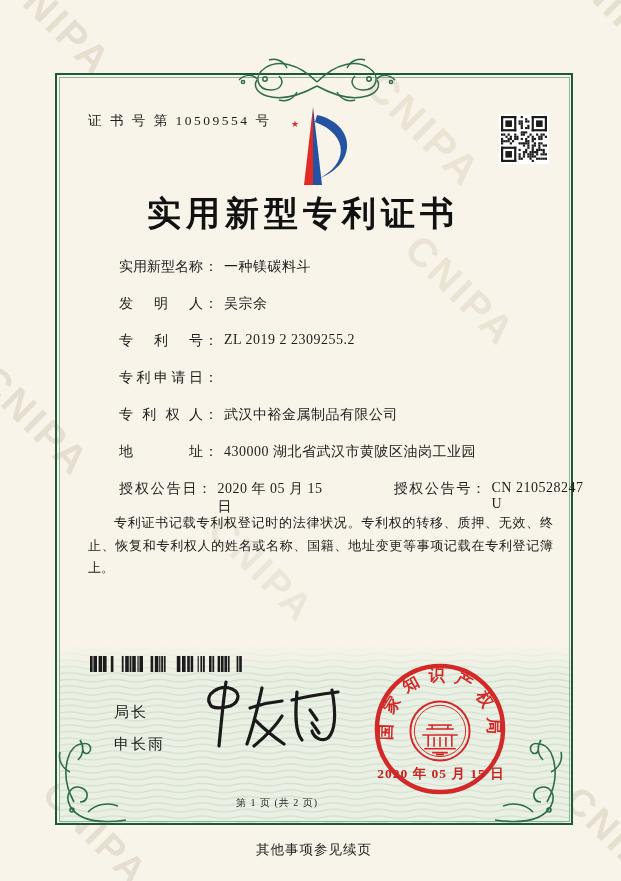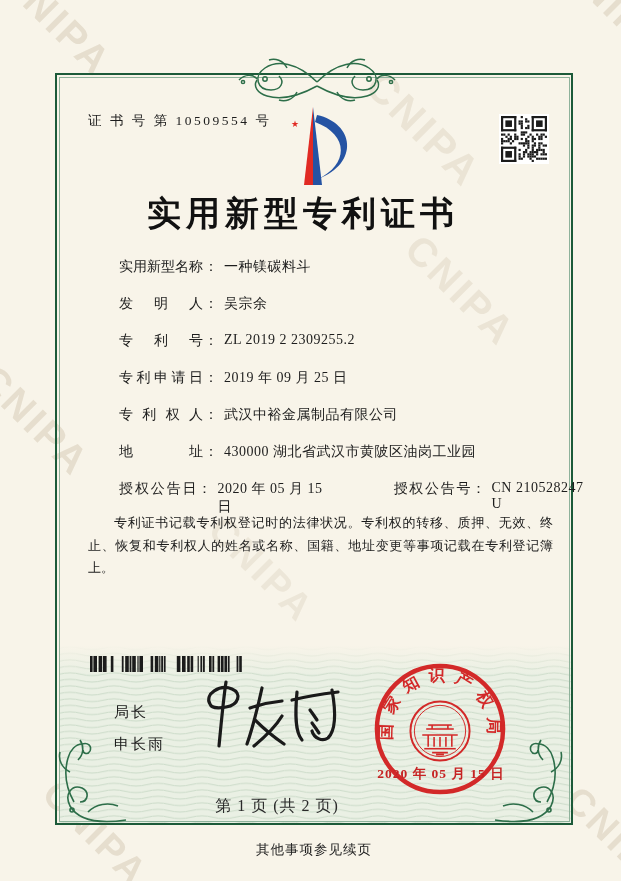--- a/index.html
+++ b/index.html
@@ -45,21 +45,21 @@
   .barcode{position:absolute;left:90px;top:656px;z-index:5;}
   .signer{position:absolute;left:114px;top:703px;z-index:5;font-size:15px;color:#1b1b1b;letter-spacing:2px;}
   .signer div{margin-bottom:13px;}
   .signature{position:absolute;left:192px;top:676px;z-index:6;}
 
   .seal{position:absolute;left:371px;top:660px;z-index:6;opacity:.95;}
   .seal-date{position:absolute;left:377px;top:765px;width:128px;text-align:center;
          font-size:13.5px;color:#c62323;letter-spacing:1px;font-weight:600;z-index:7;}
 
   .page-num{position:absolute;left:55px;top:796px;width:444px;text-align:center;
-         font-size:16px;letter-spacing:1px;color:#2a2a2a;z-index:5;}
+         font-size:10px;letter-spacing:1px;color:#2a2a2a;z-index:5;}
   .continuation{position:absolute;left:55px;top:841px;width:518px;text-align:center;
          font-size:13.5px;letter-spacing:1px;color:#222;z-index:5;}
 </style>
 </head>
 <body>
 
 <div class="page">
 
   <div class="wm" style="left:-12px;top:-2px;font-size:40px;">CNIPA</div>
   <div class="wm" style="left:548px;top:-16px;font-size:38px;">CNIPA</div>
@@ -287,21 +287,20 @@
       <span class="fvalue">吴宗余</span>
     </div>
     <div class="frow">
       <span class="flabel">专利号</span>
         <span class="colon">：</span>
       <span class="fvalue">ZL 2019 2 2309255.2</span>
     </div>
     <div class="frow">
       <span class="flabel">专利申请日</span>
         <span class="colon">：</span>
-      <span class="fvalue">2019 年 09 月 25 日</span>
     </div>
     <div class="frow">
       <span class="flabel">专利权人</span>
         <span class="colon">：</span>
       <span class="fvalue">武汉中裕金属制品有限公司</span>
     </div>
     <div class="frow">
       <span class="flabel">地址</span>
         <span class="colon">：</span>
       <span class="fvalue">430000 湖北省武汉市黄陂区油岗工业园</span>

